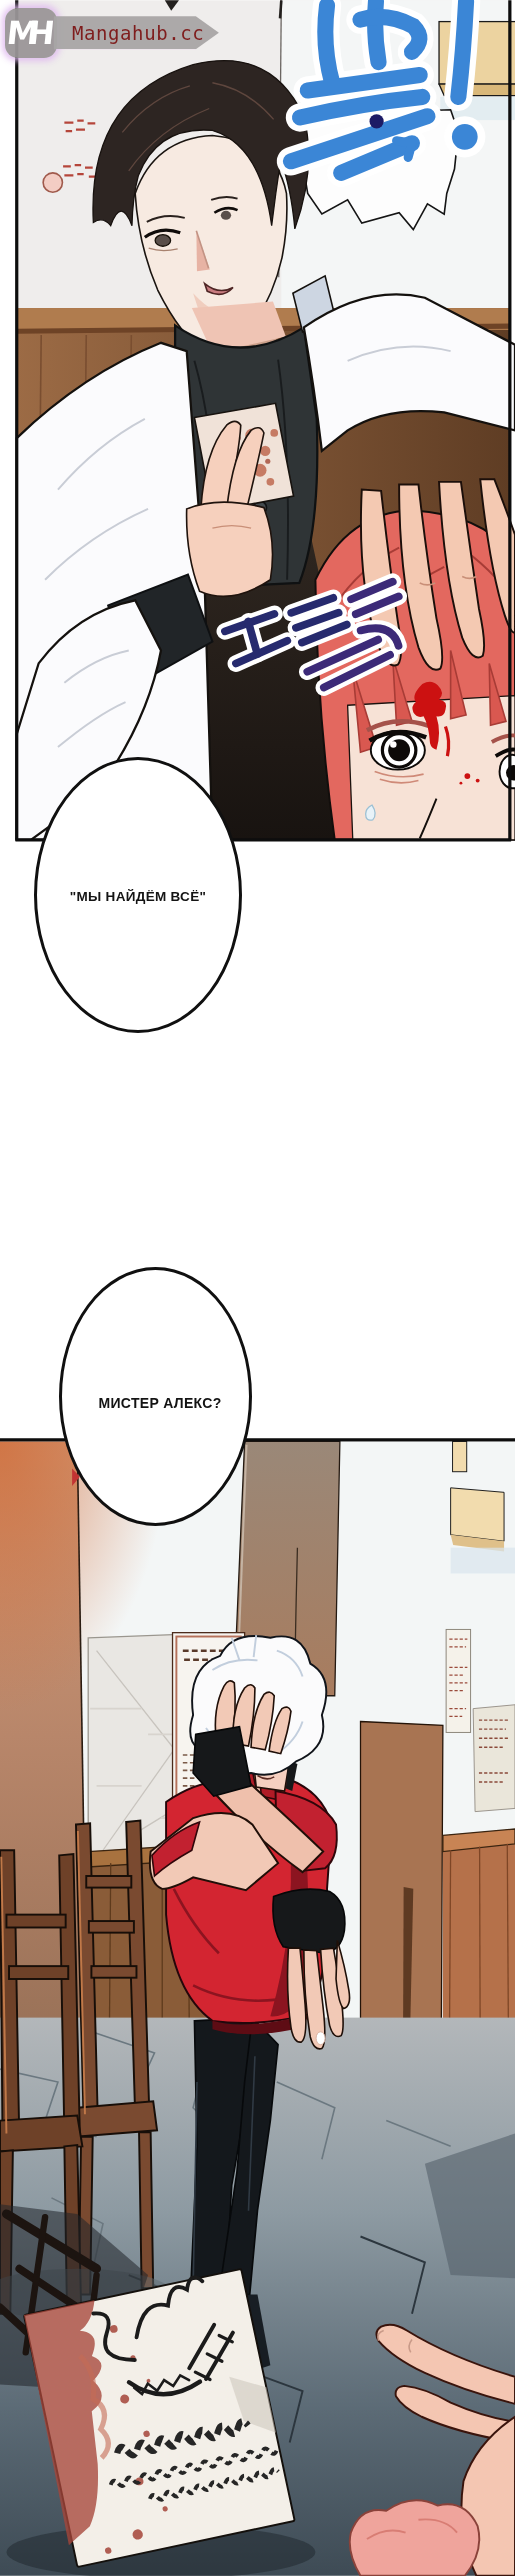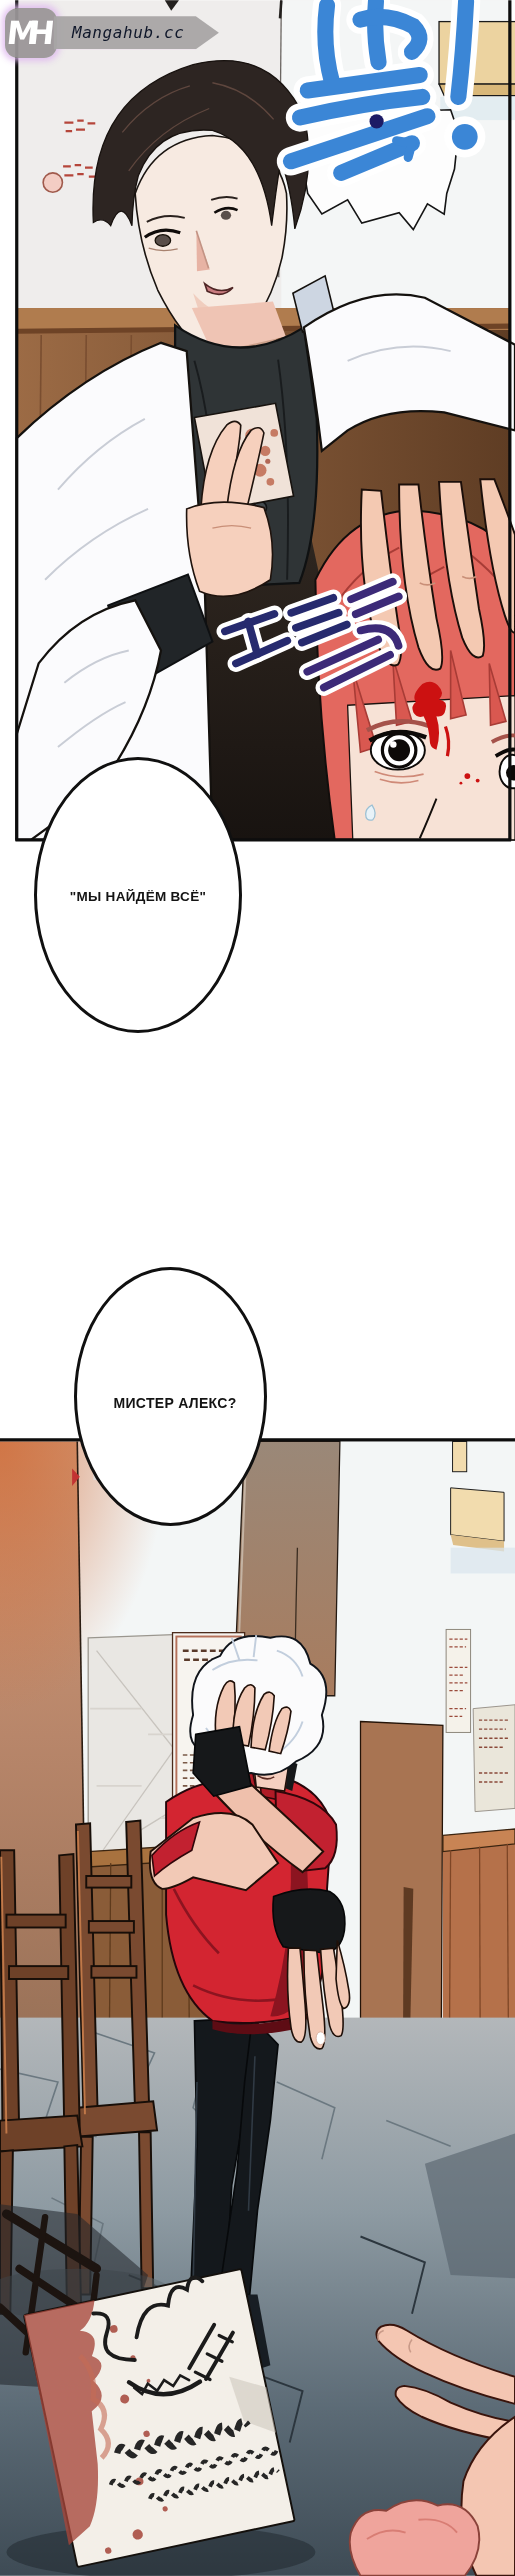--- a/index.html
+++ b/index.html
@@ -10,27 +10,27 @@
   #logo{position:absolute;left:4.5px;top:7.7px;z-index:9;display:flex;align-items:center;}
   #logo .badge{width:52px;height:50px;border-radius:13px;background:rgba(154,150,152,.95);
     box-shadow:0 0 6.4px 2.6px rgba(222,182,238,.85);display:flex;align-items:center;justify-content:center;}
   #logo .badge span{color:#fff;font-family:"DejaVu Sans",sans-serif;font-weight:800;font-size:32px;
     transform:skewX(-6deg);line-height:1;}
   #logo .mono-h{margin-left:-11px;}
   #logo .ribbon{margin-left:-2.6px;height:33px;width:165px;background:rgba(168,165,165,.95);
     box-shadow:0 0 5.8px 1.9px rgba(230,190,240,.75);
     clip-path:polygon(0 0,86% 0,100% 50%,86% 100%,0 100%);
     display:flex;align-items:center;}
-  #logo .ribbon span{color:#0f172a;font-family:"DejaVu Sans Mono",monospace;font-size:16px;
-    letter-spacing:0.6px;padding-left:18px;font-style:italic;}
+  #logo .ribbon span{color:#7f1d1d;font-family:"DejaVu Sans Mono",monospace;font-size:19px;
+    letter-spacing:0.6px;padding-left:18px;}
   
   .bubble{position:absolute;background:#fff;border:3.2px solid #101010;border-radius:50%;
     display:flex;align-items:center;justify-content:center;z-index:5;}
   #bubble1{left:34px;top:757px;width:202px;height:270px;}
-  #bubble2{left:74px;top:1267px;width:187px;height:253px;}
+  #bubble2{left:59px;top:1267px;width:187px;height:253px;}
   .bubble span{font-weight:700;color:#141414;text-align:center;letter-spacing:0.3px;}
   #bubble1 span{font-size:13.5px;transform:translateY(1.3px);}
   #bubble2 span{font-size:14px;transform:translate(4.5px,5.8px);}
   .panel{position:absolute;left:0;z-index:1;}
 </style>
 </head>
 <body>
 
 <div id="page">
 

